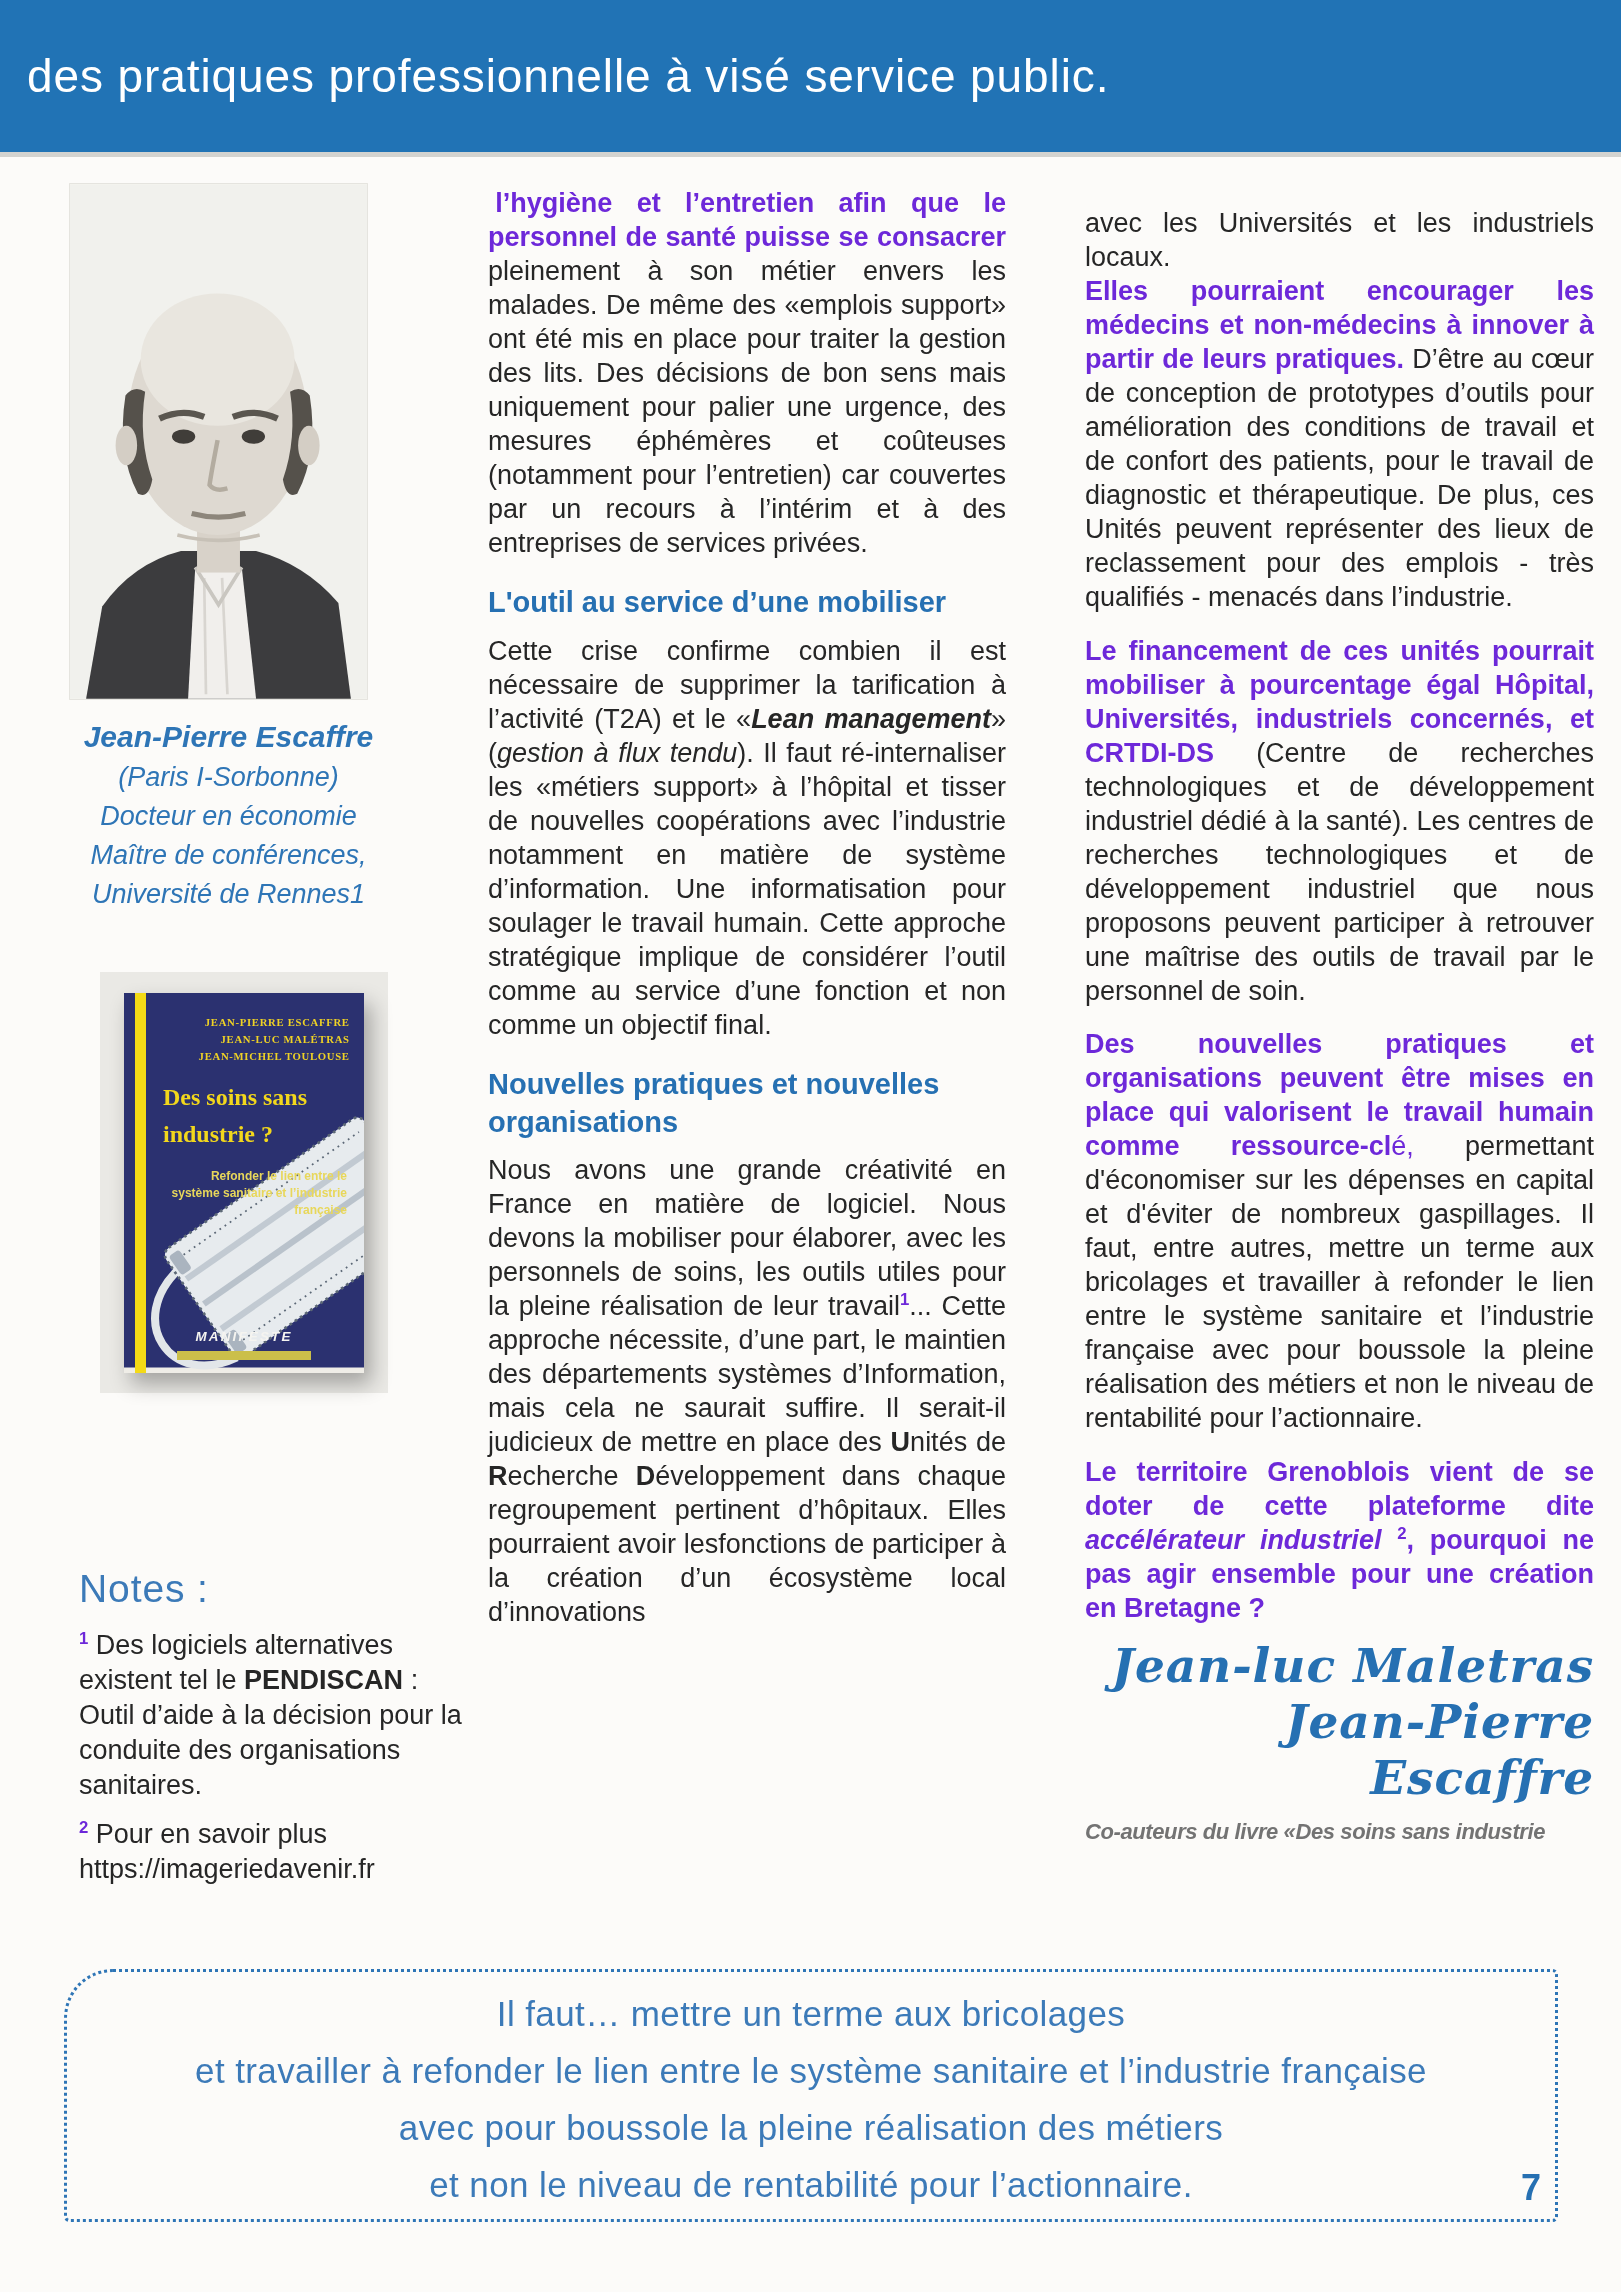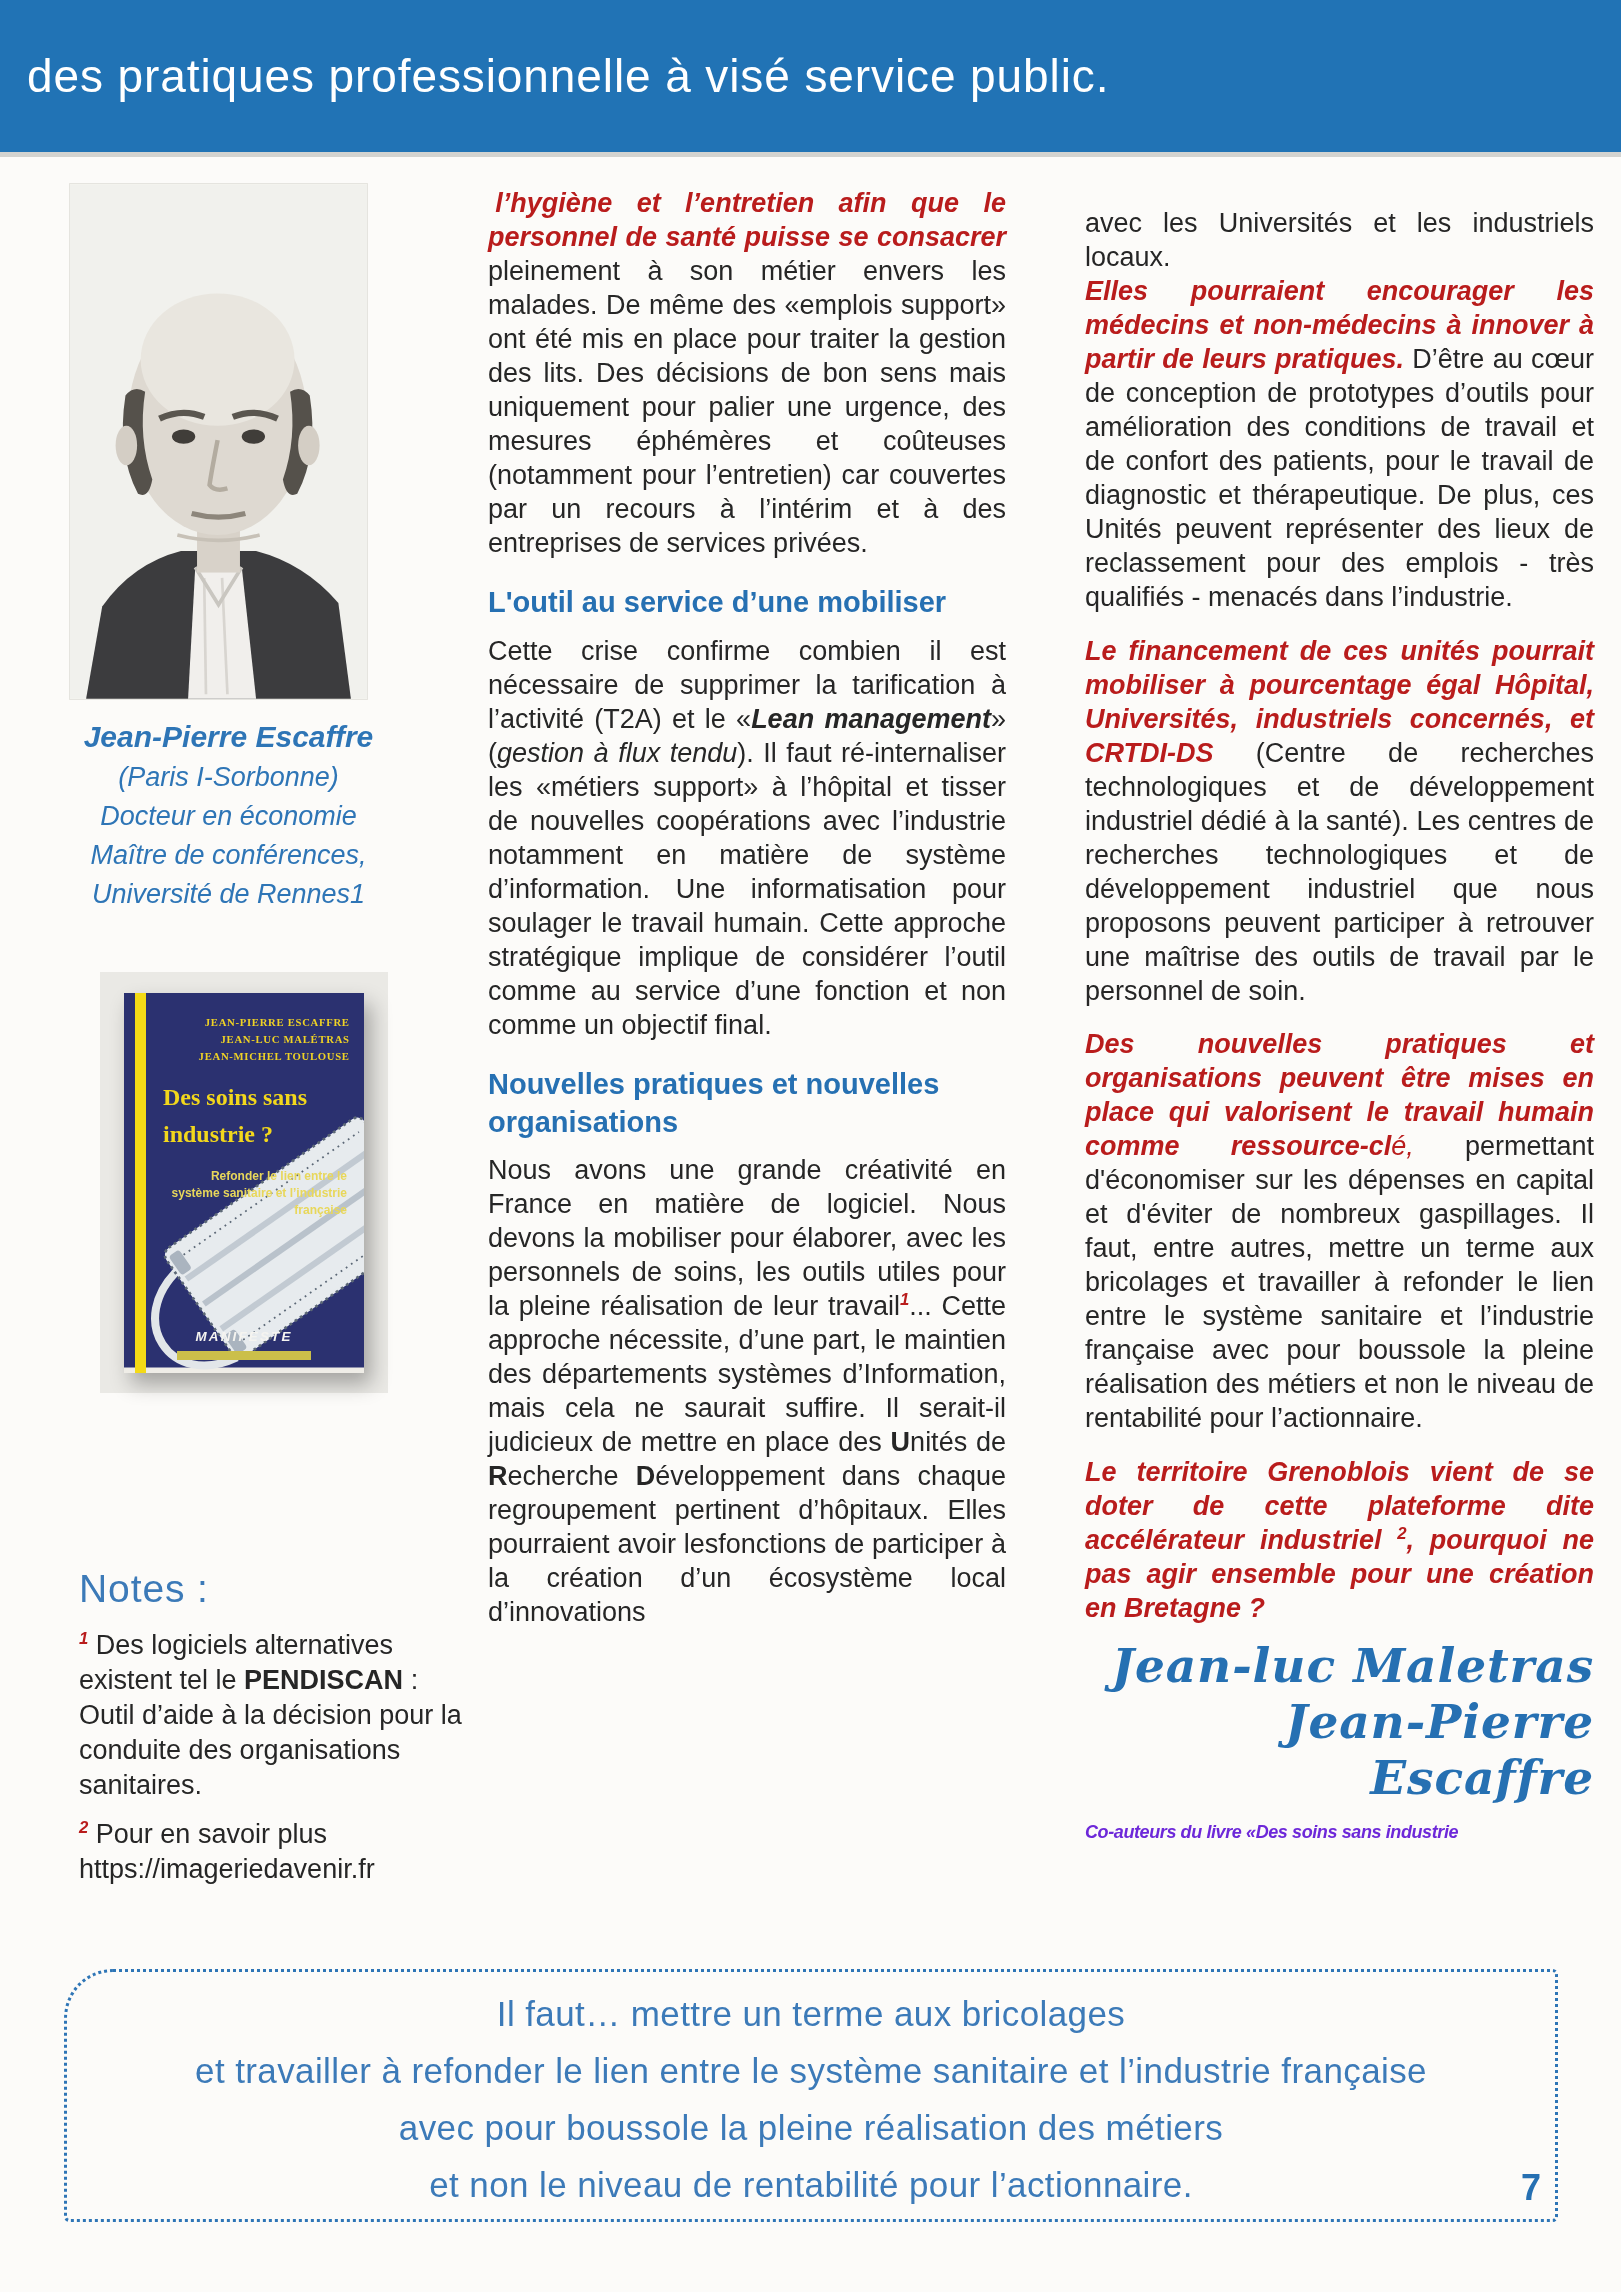--- a/index.html
+++ b/index.html
@@ -45,28 +45,28 @@
   .col{position:absolute;top:186px;font-size:27px;line-height:34px;text-align:justify;color:#262626;}
   .col1{left:488px;width:518px;}
   .col2{left:1085px;width:509px;margin-top:20px;}
   .para{margin:0;}
   .mb{margin-bottom:19.7px;}
   .indent{text-indent:7.2px;}
   .sect{color:#2670b2;font-size:29px;line-height:38px;font-weight:700;margin:23px 0 12.5px 0;text-align:left;}
 
   .b{font-weight:700;}
   .i{font-style:italic;}
-  .blue{color:#b91c1c;font-style:italic;}
+  .blue{color:#6d28d9;}
   sup{font-size:.62em;line-height:0;}
 
   .sigs{margin-top:12.5px;text-align:right;}
   .sig{font-family:"DejaVu Serif",serif;font-style:italic;font-weight:700;color:#2670b2;
        font-size:47px;line-height:56px;letter-spacing:0.9px;}
-  .coauthors{margin:9px 0 0 0;font-size:18px;letter-spacing:-0.4px;font-weight:700;
-             font-style:italic;color:#6d28d9;text-align:left;}
+  .coauthors{margin:9px 0 0 0;font-size:22px;letter-spacing:-0.4px;font-weight:700;
+             font-style:italic;color:#737373;text-align:left;}
 
   
   .quote{position:absolute;left:64px;top:1969px;width:1494px;height:253px;box-sizing:border-box;
          border:3.6px dotted #2e75b6;border-radius:49px 5.4px 5.4px 5.4px;
          padding:12.5px 36px 3.6px 36px;text-align:center;}
   .quote-line{color:#3c7ab8;font-size:35px;line-height:57px;letter-spacing:0.4px;}
 
   .pageno{position:absolute;left:1521px;top:2167px;color:#2670b2;font-weight:700;font-size:36px;}
 </style>
 </head>

